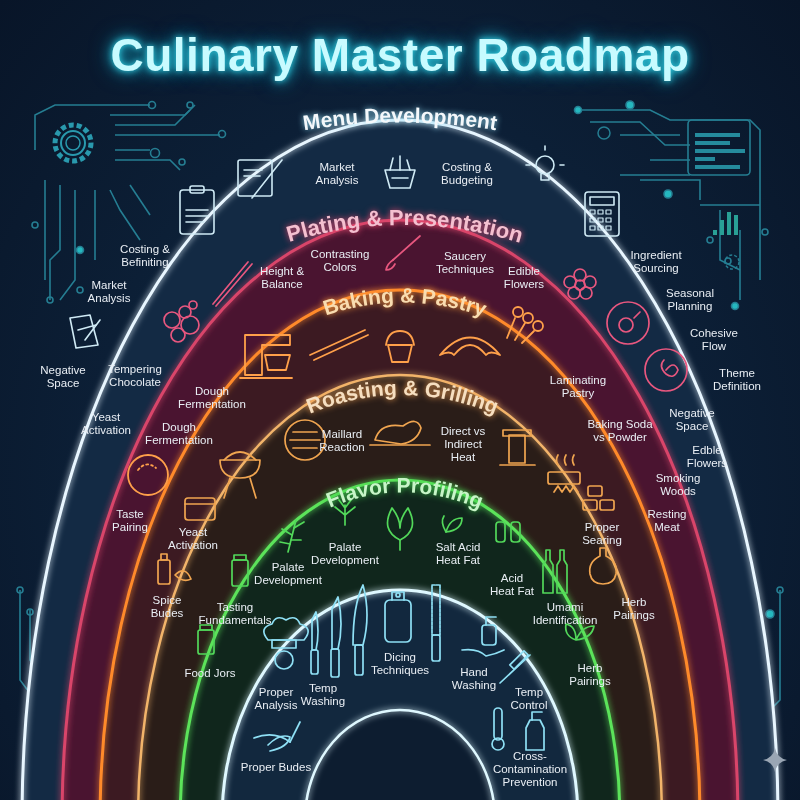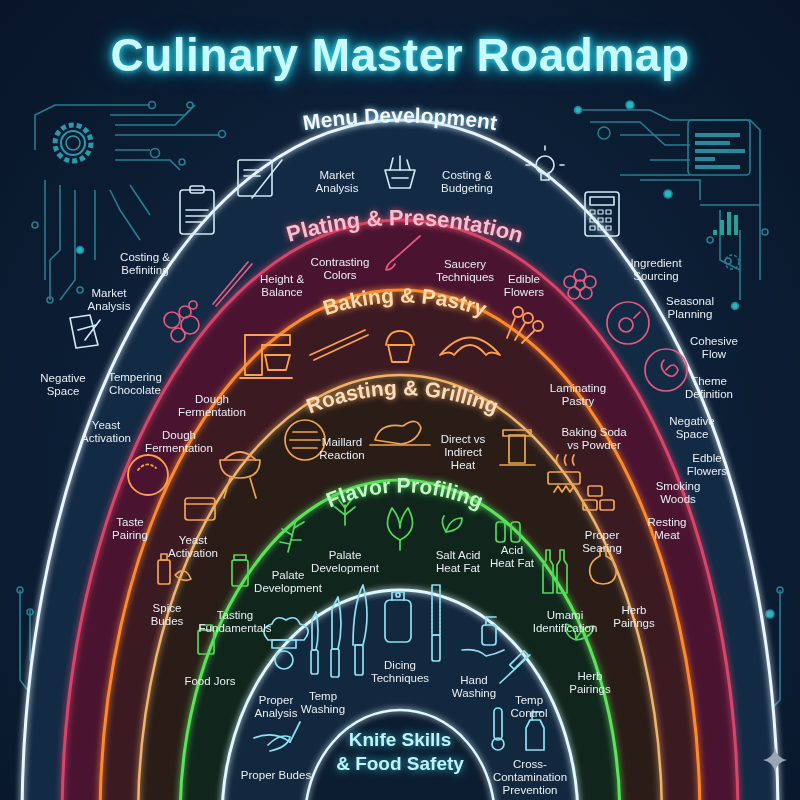--- a/index.html
+++ b/index.html
@@ -2,21 +2,21 @@
 <html><head>
 <meta charset="utf-8">
 <style>
   html,body{margin:0;padding:0;background:#0b1a2e;}
   body{width:800px;height:800px;overflow:hidden;position:relative;font-family:"Liberation Sans",sans-serif;}
   #stage{position:absolute;left:0;top:0;width:800px;height:800px;
     background:radial-gradient(ellipse at 50% 60%,#12304a 0%,#0c1f36 55%,#081528 100%);}
   svg.layer{position:absolute;left:0;top:0;width:800px;height:800px;}
   .title{position:absolute;left:0;top:28px;width:800px;text-align:center;font-weight:bold;font-size:46px;
     color:#c8fbff;text-shadow:0 0 6px #36d6e8,0 0 14px #1aa9c4,0 0 22px #0e7f9c;letter-spacing:0.5px;}
-  .lbl{position:absolute;color:#e9eef4;font-size:11.5px;line-height:13px;text-align:center;white-space:nowrap;transform:translateX(-50%);margin-top:8px;}
+  .lbl{position:absolute;color:#e9eef4;font-size:11.5px;line-height:13px;text-align:center;white-space:nowrap;transform:translateX(-50%);}
   .center-title{position:absolute;left:400px;top:728px;transform:translateX(-50%);text-align:center;
     font-weight:bold;font-size:19px;line-height:24px;color:#bff3f7;text-shadow:0 0 8px #2fb9d1;}
 </style>
 </head>
 <body>
 
 <div id="stage">
 
   <svg class="layer" viewBox="0 0 800 800">
     <g stroke="#2a8fa3" stroke-width="1.6" fill="none" opacity="0.85">
@@ -418,60 +418,56 @@
   </svg>
 
   <div class="lbl" style="left:337px;top:161px">Market<br>Analysis</div>
   <div class="lbl" style="left:467px;top:161px">Costing &amp;<br>Budgeting</div>
   <div class="lbl" style="left:145px;top:243px">Costing &amp;<br>Befiniting</div>
   <div class="lbl" style="left:109px;top:279px">Market<br>Analysis</div>
   <div class="lbl" style="left:63px;top:364px">Negative<br>Space</div>
   <div class="lbl" style="left:656px;top:249px">Ingredient<br>Sourcing</div>
   <div class="lbl" style="left:690px;top:287px">Seasonal<br>Planning</div>
   <div class="lbl" style="left:714px;top:327px">Cohesive<br>Flow</div>
-  <div class="lbl" style="left:709px;top:367px">Theme<br>Definition</div>
+  <div class="lbl" style="left:737px;top:367px">Theme<br>Definition</div>
 
   <div class="lbl" style="left:282px;top:265px">Height &amp;<br>Balance</div>
   <div class="lbl" style="left:340px;top:248px">Contrasting<br>Colors</div>
   <div class="lbl" style="left:465px;top:250px">Saucery<br>Techniques</div>
   <div class="lbl" style="left:524px;top:265px">Edible<br>Flowers</div>
   <div class="lbl" style="left:135px;top:363px">Tempering<br>Chocolate</div>
   <div class="lbl" style="left:106px;top:411px">Yeast<br>Activation</div>
   <div class="lbl" style="left:692px;top:407px">Negative<br>Space</div>
   <div class="lbl" style="left:707px;top:444px">Edble<br>Flowers</div>
 
   <div class="lbl" style="left:212px;top:385px">Dough<br>Fermentation</div>
   <div class="lbl" style="left:179px;top:421px">Dough<br>Fermentation</div>
   <div class="lbl" style="left:578px;top:374px">Laminating<br>Pastry</div>
-  <div class="lbl" style="left:594px;top:418px">Baking Soda<br>vs Powder</div>
+  <div class="lbl" style="left:620px;top:418px">Baking Soda<br>vs Powder</div>
   <div class="lbl" style="left:130px;top:508px">Taste<br>Pairing</div>
   <div class="lbl" style="left:678px;top:472px">Smoking<br>Woods</div>
   <div class="lbl" style="left:667px;top:508px">Resting<br>Meat</div>
 
   <div class="lbl" style="left:342px;top:428px">Maillard<br>Reaction</div>
   <div class="lbl" style="left:463px;top:425px">Direct vs<br>Indirect<br>Heat</div>
   <div class="lbl" style="left:193px;top:526px">Yeast<br>Activation</div>
   <div class="lbl" style="left:167px;top:594px">Spice<br>Budes</div>
   <div class="lbl" style="left:602px;top:521px">Proper<br>Searing</div>
   <div class="lbl" style="left:634px;top:596px">Herb<br>Pairings</div>
 
   <div class="lbl" style="left:345px;top:541px">Palate<br>Development</div>
   <div class="lbl" style="left:288px;top:561px">Palate<br>Development</div>
   <div class="lbl" style="left:458px;top:541px">Salt Acid<br>Heat Fat</div>
-  <div class="lbl" style="left:512px;top:536px">Acid<br>Heat Fat</div>
+  <div class="lbl" style="left:512px;top:572px">Acid<br>Heat Fat</div>
   <div class="lbl" style="left:235px;top:601px">Tasting<br>Fundamentals</div>
   <div class="lbl" style="left:565px;top:601px">Umami<br>Identification</div>
   <div class="lbl" style="left:210px;top:667px">Food Jors</div>
   <div class="lbl" style="left:590px;top:662px">Herb<br>Pairings</div>
 
   <div class="lbl" style="left:400px;top:651px">Dicing<br>Techniques</div>
   <div class="lbl" style="left:276px;top:686px">Proper<br>Analysis</div>
   <div class="lbl" style="left:323px;top:682px">Temp<br>Washing</div>
   <div class="lbl" style="left:474px;top:666px">Hand<br>Washing</div>
   <div class="lbl" style="left:529px;top:686px">Temp<br>Control</div>
   <div class="lbl" style="left:276px;top:761px">Proper Budes</div>
   <div class="lbl" style="left:530px;top:750px">Cross-<br>Contamination<br>Prevention</div>
 
-  <div class="center-title">
-    <div>Knife Skills</div>
-    <div>&amp; Food Safety</div>
-  </div>
 </div>
 
 </body></html>

